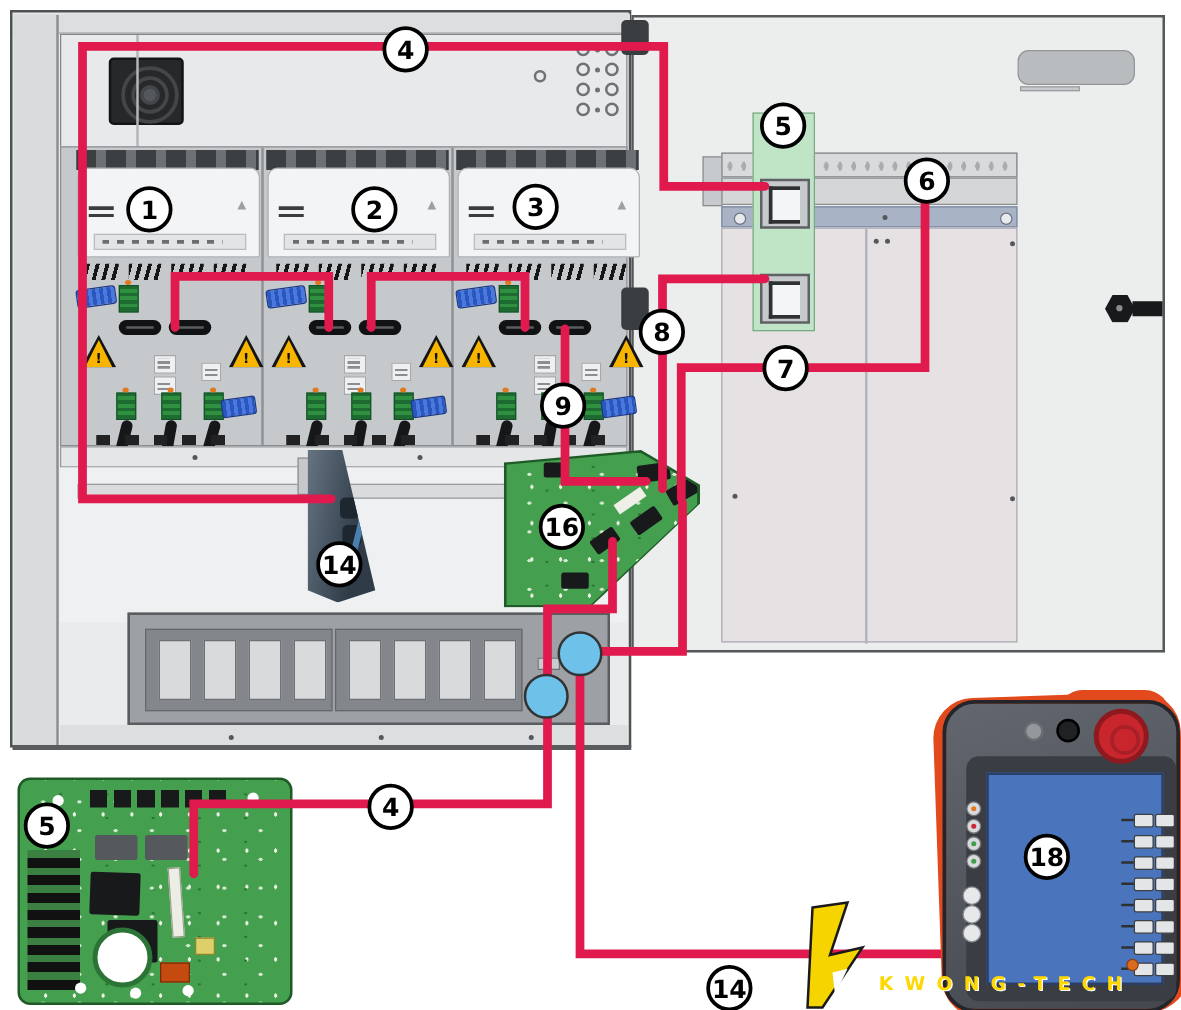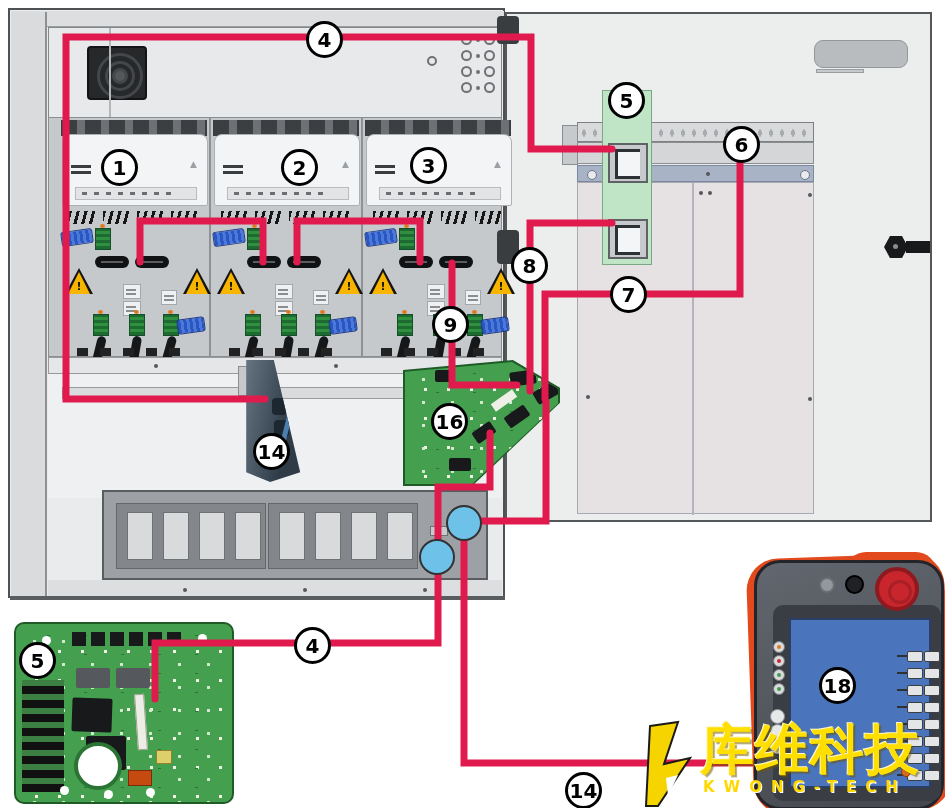--- a/index.html
+++ b/index.html
@@ -449,16 +449,15 @@
       <div class="callout" style="left: 294px; top: 627px;">4</div>
       <div class="callout" style="left: 565px; top: 772px;">14</div>
       <div class="callout" style="left: 819px; top: 667px;">18</div>
     </div>
 
   <div class="a wm">
     <svg width="62" height="88" style="position:absolute;left:2px;top:8px">
       <polygon points="8,6 36,2 22,44 48,38 16,86 4,86" fill="#f5d400" stroke="#1a1a1a" stroke-width="2"></polygon>
       <polygon points="24,58 36,55 26,76" fill="#fff"></polygon>
     </svg>
-    <div class="wmcn">库维科技</div>
     <div class="wmen">KWONG-TECH</div>
   </div>
 </div>
 
 </body></html>

